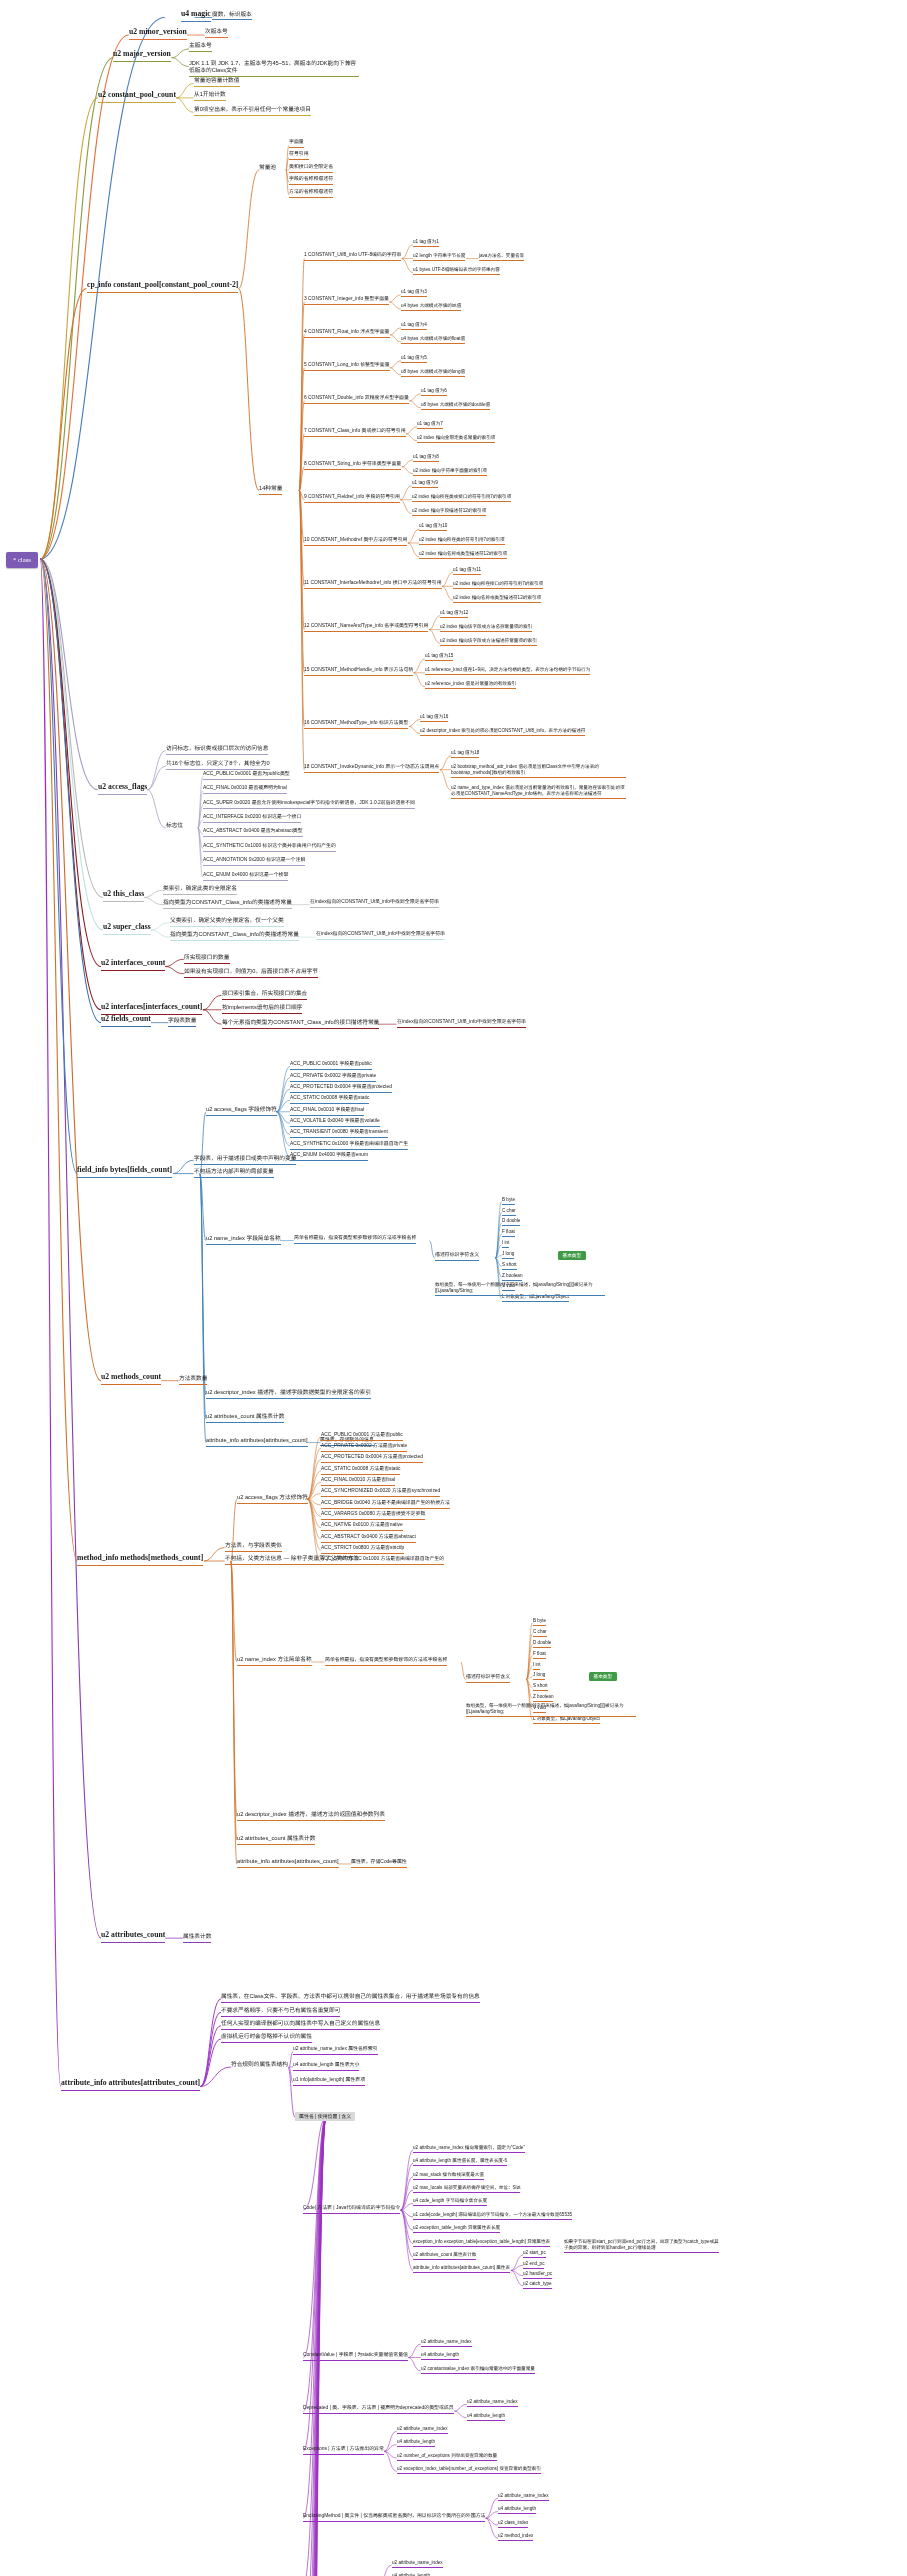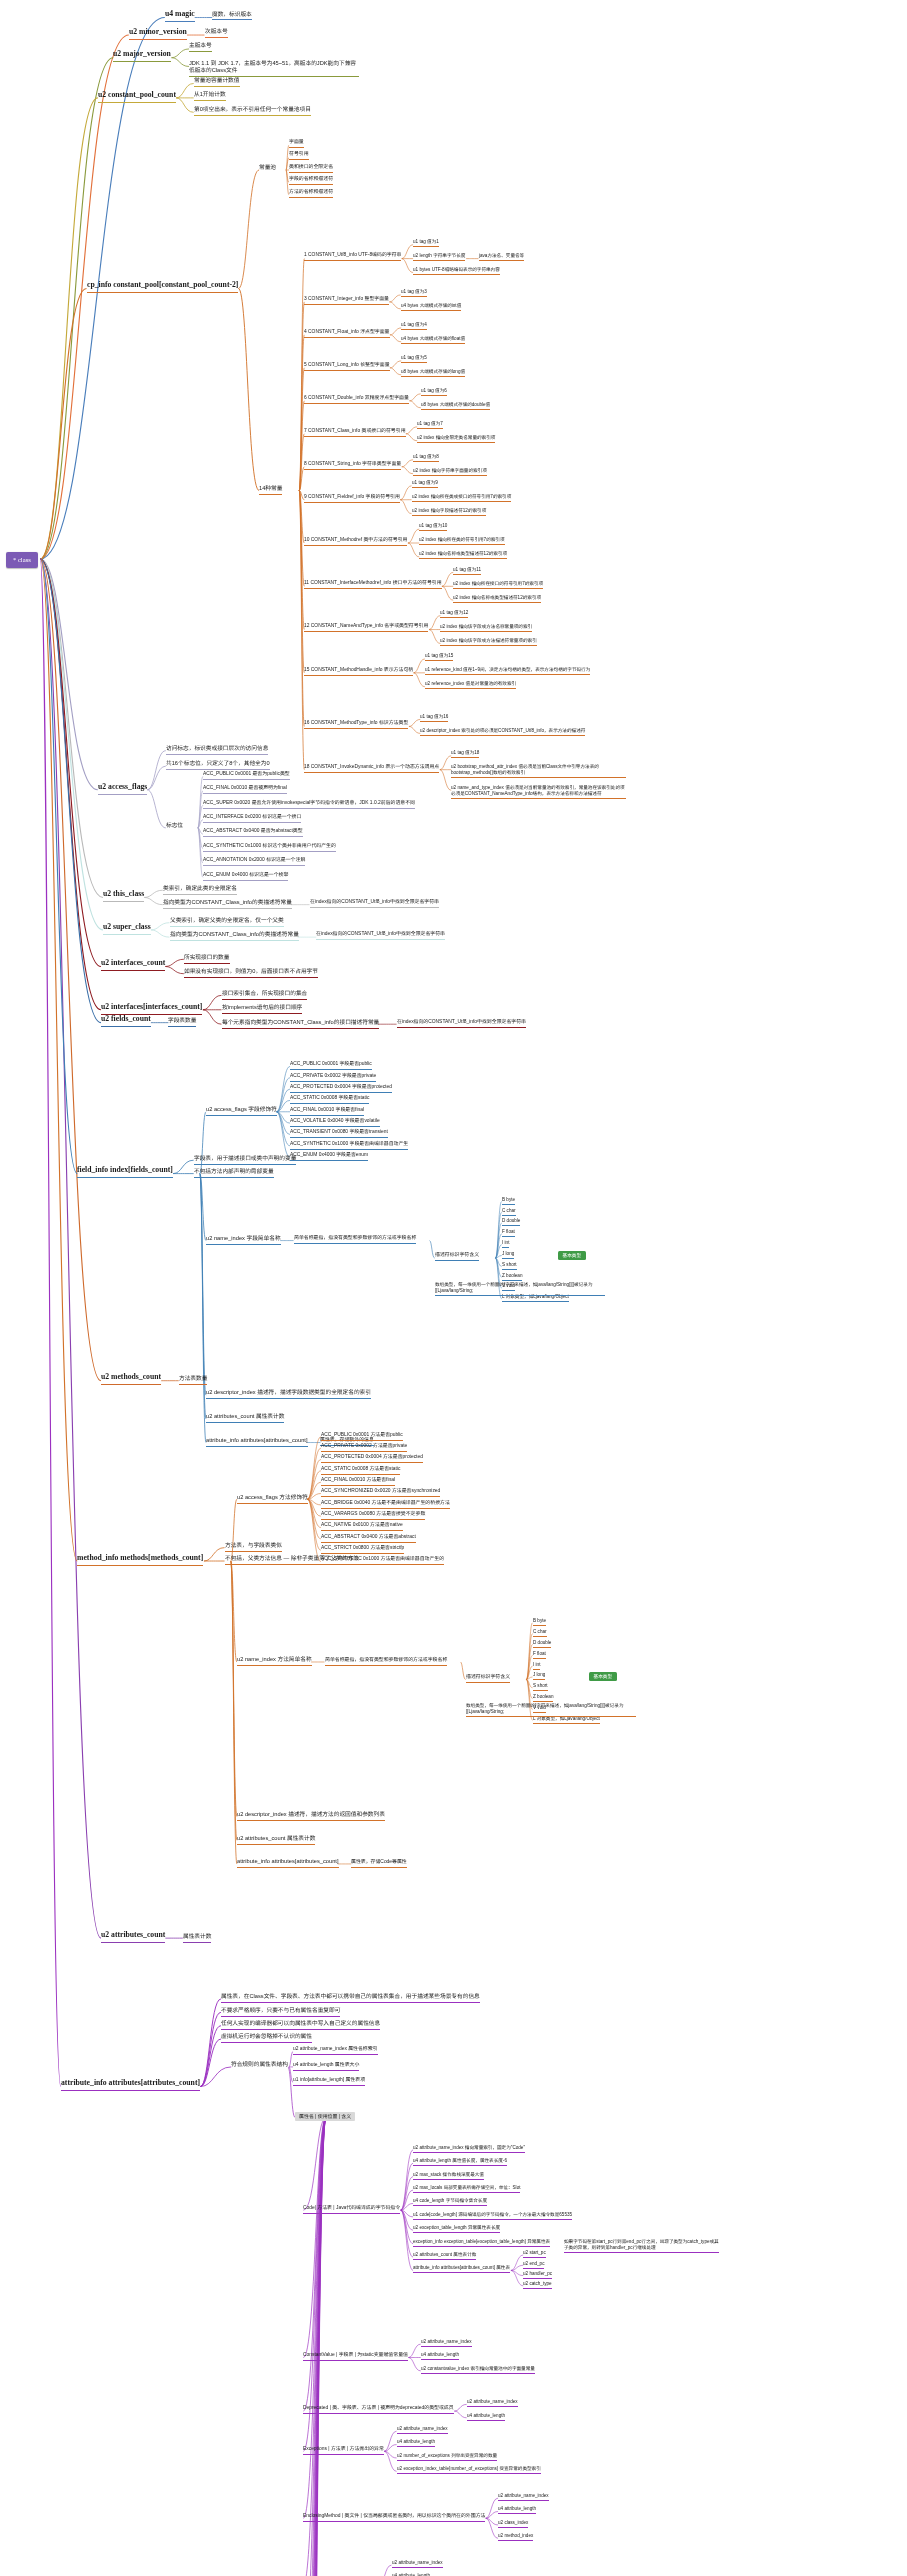--- a/index.html
+++ b/index.html
@@ -343,21 +343,21 @@
       <path d="M906,6412 C916.8,6412 916.8,6399 930,6399" fill="none" stroke="#9b30c0" stroke-width="1.1"></path>
       <path d="M906,6412 C916.8,6412 916.8,6425 930,6425" fill="none" stroke="#9b30c0" stroke-width="1.1"></path>
       <path d="M906,6412 C916.8,6412 916.8,6451 930,6451" fill="none" stroke="#9b30c0" stroke-width="1.1"></path>
       <path d="M1187,6451 C1197.8,6451 1197.8,6431 1211,6431" fill="none" stroke="#9b30c0" stroke-width="1"></path>
       <path d="M1187,6451 C1197.8,6451 1197.8,6451 1211,6451" fill="none" stroke="#9b30c0" stroke-width="1"></path>
       <path d="M1187,6451 C1197.8,6451 1197.8,6471 1211,6471" fill="none" stroke="#9b30c0" stroke-width="1"></path>
     </svg>
 
   <div id="nodes">
       <div class="node root" style="left: 6.2px; top: 552px;"><span class="txt">* class</span></div>
-      <div class="node l1 u" style="left: 165px; top: 9.3px; border-bottom-color: rgb(74, 126, 187);"><span class="txt">u4 magic</span></div>
+      <div class="node l1 u" style="left: 181px; top: 9.3px; border-bottom-color: rgb(74, 126, 187);"><span class="txt">u4 magic</span></div>
       <div class="node l2 u" style="left: 212px; top: 10.8px; border-bottom-color: rgb(74, 126, 187);"><span class="txt">魔数，标识版本</span></div>
       <div class="node l1 u" style="left: 129px; top: 27px; border-bottom-color: rgb(226, 112, 58);"><span class="txt">u2 minor_version</span></div>
       <div class="node l2 u" style="left: 205px; top: 28px; border-bottom-color: rgb(226, 112, 58);"><span class="txt">次版本号</span></div>
       <div class="node l1 u" style="left: 113px; top: 49px; border-bottom-color: rgb(138, 154, 60);"><span class="txt">u2 major_version</span></div>
       <div class="node l2 u" style="left: 189px; top: 42px; border-bottom-color: rgb(138, 154, 60);"><span class="txt">主版本号</span></div>
       <div class="node l2 u" style="left: 189px; top: 60px; border-bottom-color: rgb(138, 154, 60); white-space: normal; width: 170px;"><span class="txt">JDK 1.1 到 JDK 1.7，主版本号为45~51，高版本的JDK能向下兼容低版本的Class文件</span></div>
       <div class="node l1 u" style="left: 98px; top: 90px; border-bottom-color: rgb(196, 169, 58);"><span class="txt">u2 constant_pool_count</span></div>
       <div class="node l2 u" style="left: 194px; top: 77px; border-bottom-color: rgb(196, 169, 58);"><span class="txt">常量池容量计数值</span></div>
       <div class="node l2 u" style="left: 194px; top: 91px; border-bottom-color: rgb(196, 169, 58);"><span class="txt">从1开始计数</span></div>
       <div class="node l2 u" style="left: 194px; top: 106px; border-bottom-color: rgb(196, 169, 58);"><span class="txt">第0项空出来，表示不引用任何一个常量池项目</span></div>
@@ -446,21 +446,21 @@
       <div class="node l2 u" style="left: 222px; top: 990px; border-bottom-color: rgb(142, 27, 33);"><span class="txt">接口索引集合，所实现接口的集合</span></div>
       <div class="node l2 u" style="left: 222px; top: 1004px; border-bottom-color: rgb(142, 27, 33);"><span class="txt">按implements语句后的接口顺序</span></div>
       <div class="node l2 u" style="left: 222px; top: 1019px; border-bottom-color: rgb(142, 27, 33);"><span class="txt">每个元素指向类型为CONSTANT_Class_info的接口描述符常量</span></div>
       <div class="node l3 u" style="left: 397px; top: 1019px; border-bottom-color: rgb(142, 27, 33);"><span class="txt">在index指向的CONSTANT_Utf8_info中找到全限定名字符串</span></div>
       <div class="node l1 u" style="left: 101px; top: 1014px; border-bottom-color: rgb(58, 111, 168);"><span class="txt">u2 fields_count</span></div>
       <div class="node l2 u" style="left: 168px; top: 1017px; border-bottom-color: rgb(58, 111, 168);"><span class="txt">字段表数量</span></div>
       <div class="node l1 u" style="left: 101px; top: 1372px; border-bottom-color: rgb(207, 106, 44);"><span class="txt">u2 methods_count</span></div>
       <div class="node l2 u" style="left: 179px; top: 1375px; border-bottom-color: rgb(207, 106, 44);"><span class="txt">方法表数量</span></div>
       <div class="node l1 u" style="left: 101px; top: 1930px; border-bottom-color: rgb(138, 63, 176);"><span class="txt">u2 attributes_count</span></div>
       <div class="node l2 u" style="left: 183px; top: 1933px; border-bottom-color: rgb(138, 63, 176);"><span class="txt">属性表计数</span></div>
-      <div class="node l1 u" style="left: 77px; top: 1165px; border-bottom-color: rgb(63, 127, 181);"><span class="txt">field_info index[fields_count]</span></div>
+      <div class="node l1 u" style="left: 77px; top: 1165px; border-bottom-color: rgb(63, 127, 181);"><span class="txt">field_info bytes[fields_count]</span></div>
       <div class="node l2 u" style="left: 194px; top: 1155px; border-bottom-color: rgb(63, 127, 181);"><span class="txt">字段表，用于描述接口或类中声明的变量</span></div>
       <div class="node l2 u" style="left: 194px; top: 1168px; border-bottom-color: rgb(63, 127, 181);"><span class="txt">不包括方法内部声明的局部变量</span></div>
       <div class="node l2 u" style="left: 206px; top: 1106px; border-bottom-color: rgb(63, 127, 181);"><span class="txt">u2 access_flags 字段修饰符</span></div>
       <div class="node l3 u" style="left: 290px; top: 1061px; border-bottom-color: rgb(63, 127, 181);"><span class="txt">ACC_PUBLIC 0x0001 字段是否public</span></div>
       <div class="node l3 u" style="left: 290px; top: 1073px; border-bottom-color: rgb(63, 127, 181);"><span class="txt">ACC_PRIVATE 0x0002 字段是否private</span></div>
       <div class="node l3 u" style="left: 290px; top: 1084px; border-bottom-color: rgb(63, 127, 181);"><span class="txt">ACC_PROTECTED 0x0004 字段是否protected</span></div>
       <div class="node l3 u" style="left: 290px; top: 1095px; border-bottom-color: rgb(63, 127, 181);"><span class="txt">ACC_STATIC 0x0008 字段是否static</span></div>
       <div class="node l3 u" style="left: 290px; top: 1107px; border-bottom-color: rgb(63, 127, 181);"><span class="txt">ACC_FINAL 0x0010 字段是否final</span></div>
       <div class="node l3 u" style="left: 290px; top: 1118px; border-bottom-color: rgb(63, 127, 181);"><span class="txt">ACC_VOLATILE 0x0040 字段是否volatile</span></div>
       <div class="node l3 u" style="left: 290px; top: 1129px; border-bottom-color: rgb(63, 127, 181);"><span class="txt">ACC_TRANSIENT 0x0080 字段是否transient</span></div>

